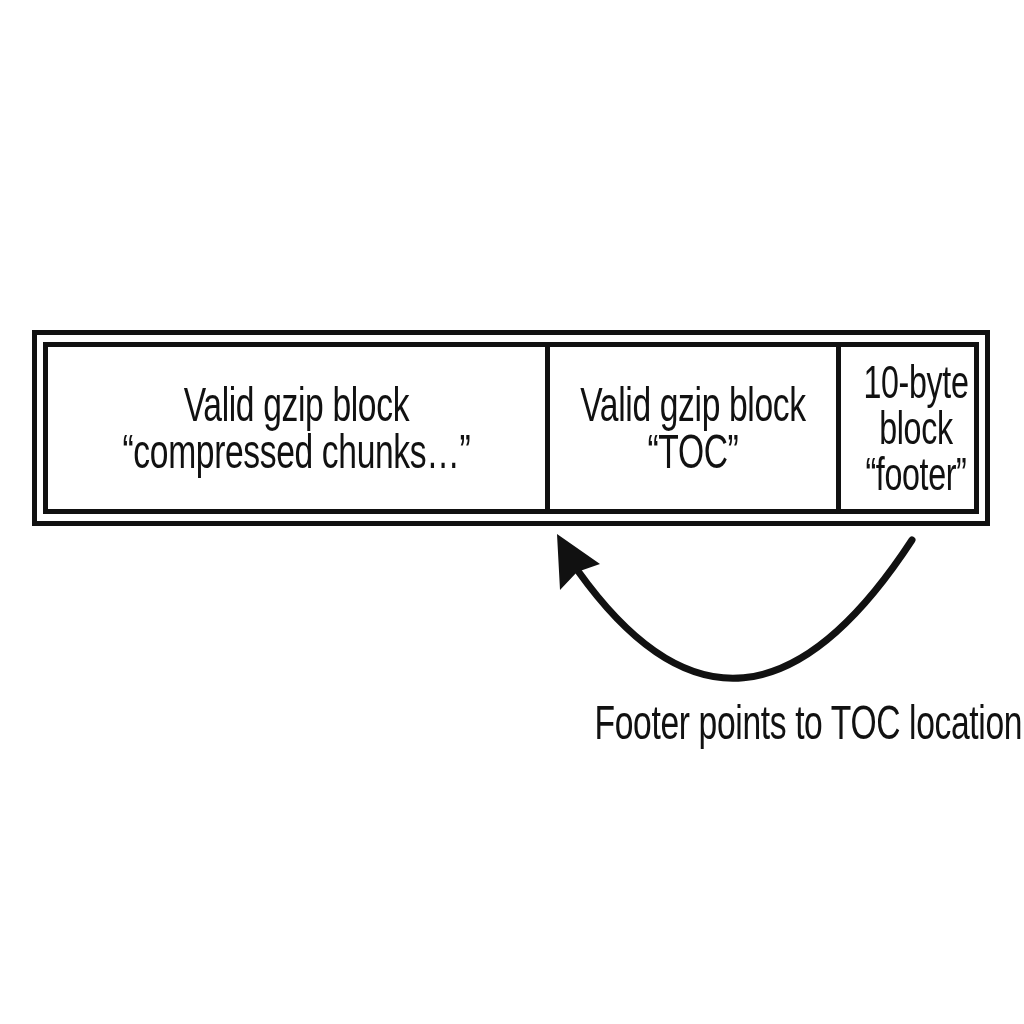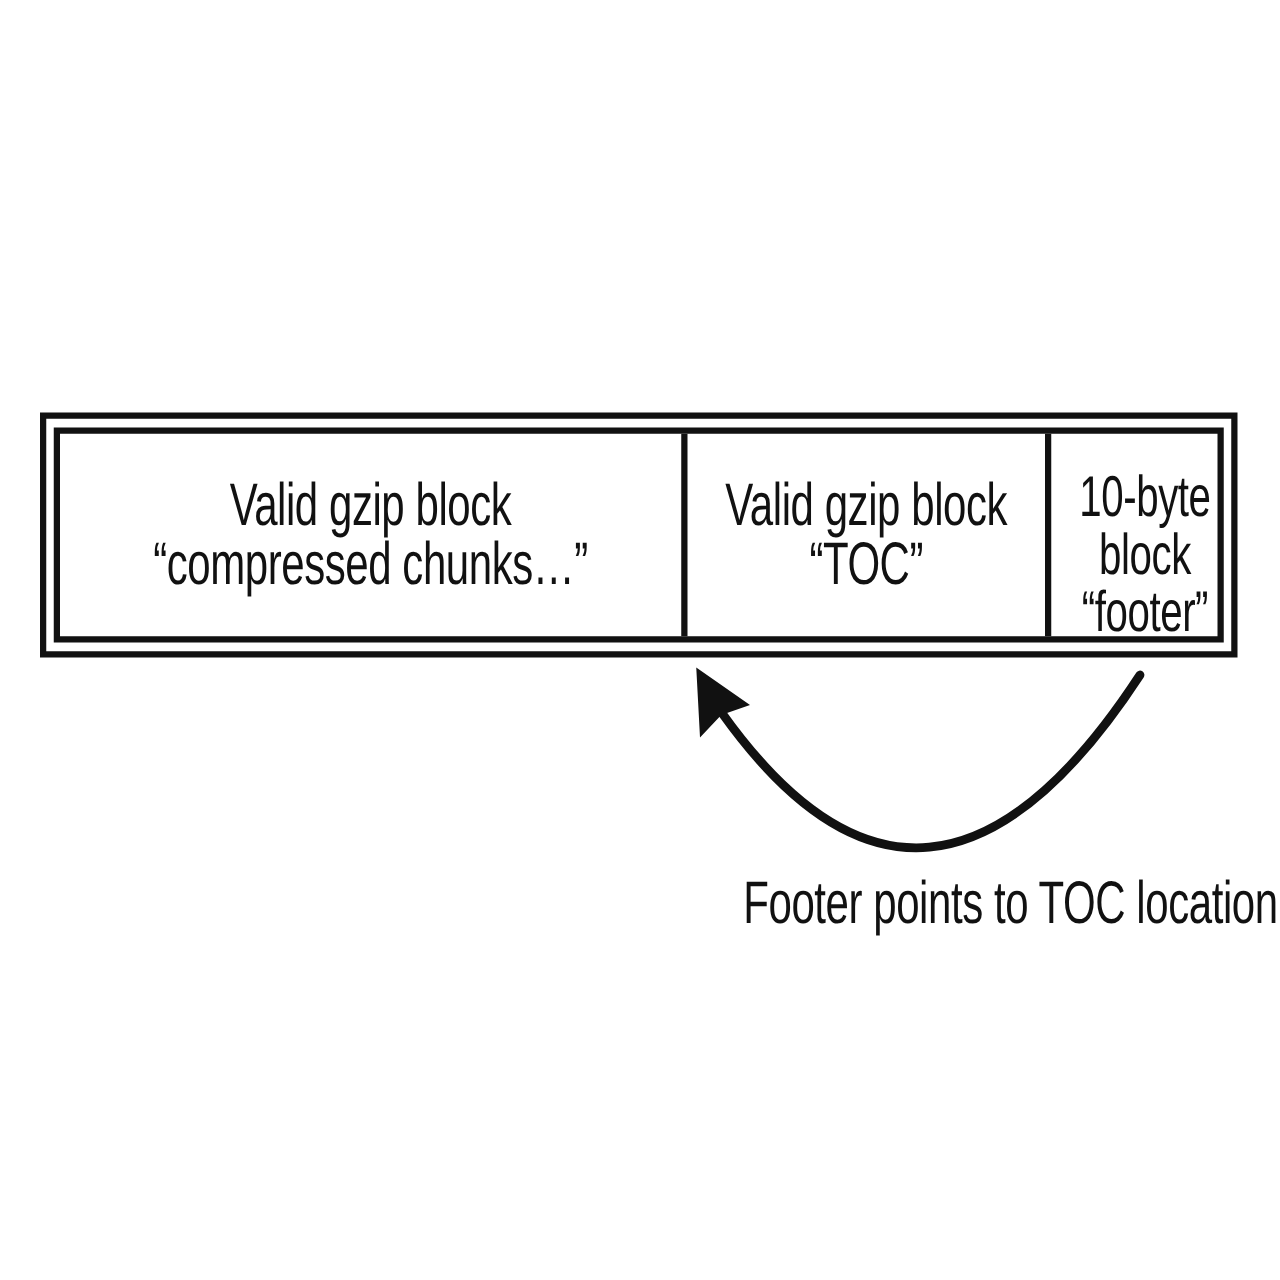--- a/index.html
+++ b/index.html
@@ -25,21 +25,21 @@
     align-items: stretch;
   }
   .cell {
     display: flex;
     align-items: center;
     justify-content: center;
     height: 100%;
   }
   .cell-1 { width: 505px; border-right: 5px solid var(--ink); }
   .cell-2 { width: 291px; border-right: 5px solid var(--ink); }
-  .cell-3 { flex: 1; margin-top: 15px; }
+  .cell-3 { flex: 1; }
 
   .cell-text {
     font-size: 48px;
     line-height: 47px;
     text-align: center;
     white-space: nowrap;
     letter-spacing: -0.5px;
     transform: scaleX(0.70);
     transform-origin: 50% 50%;
     color: var(--ink);

